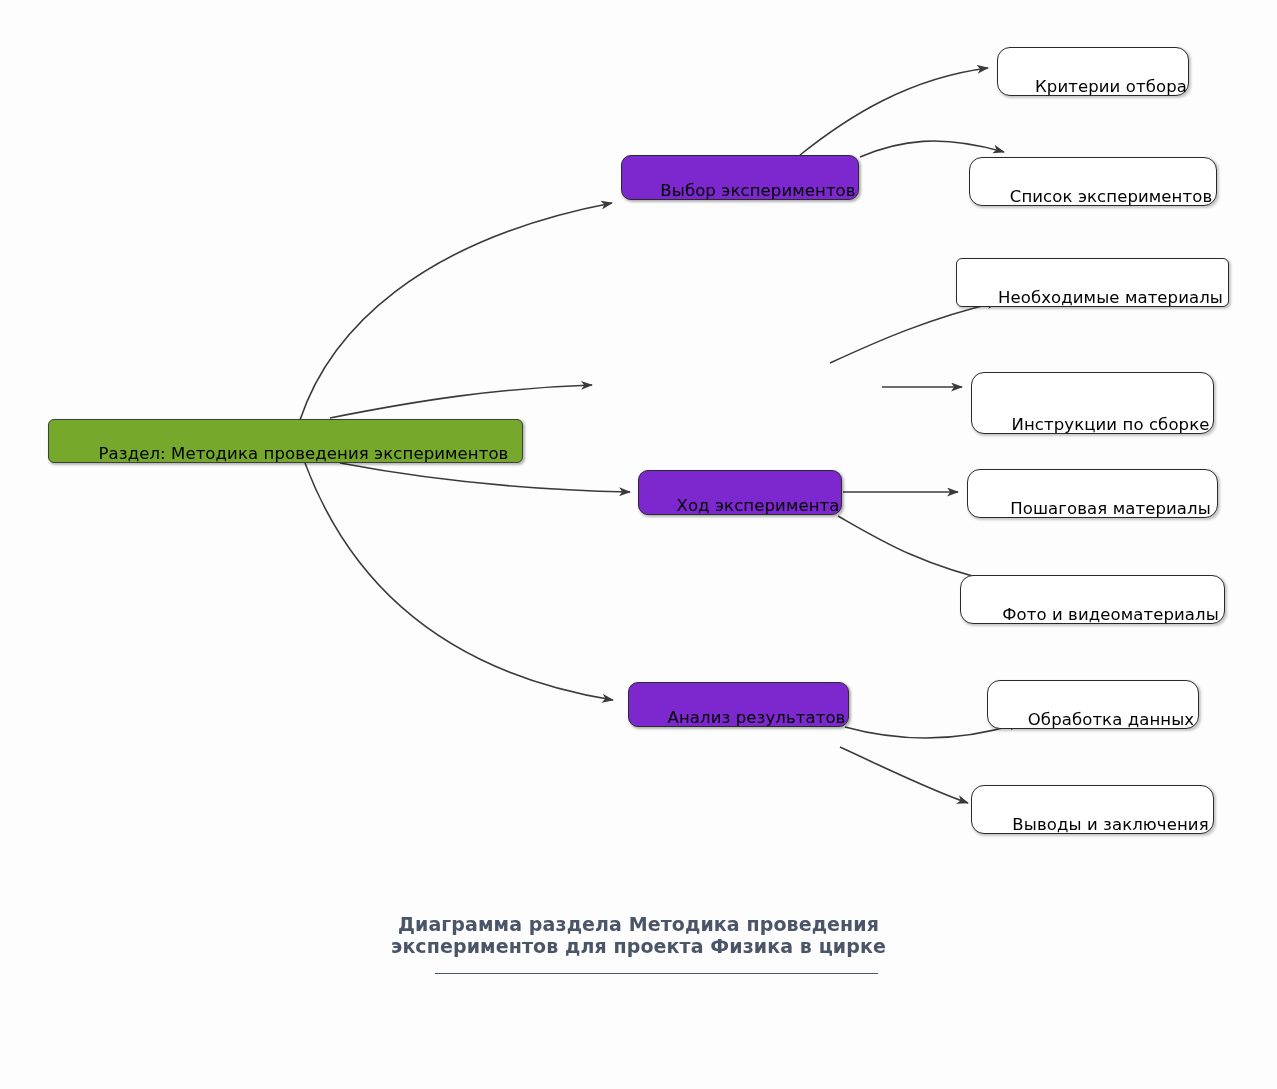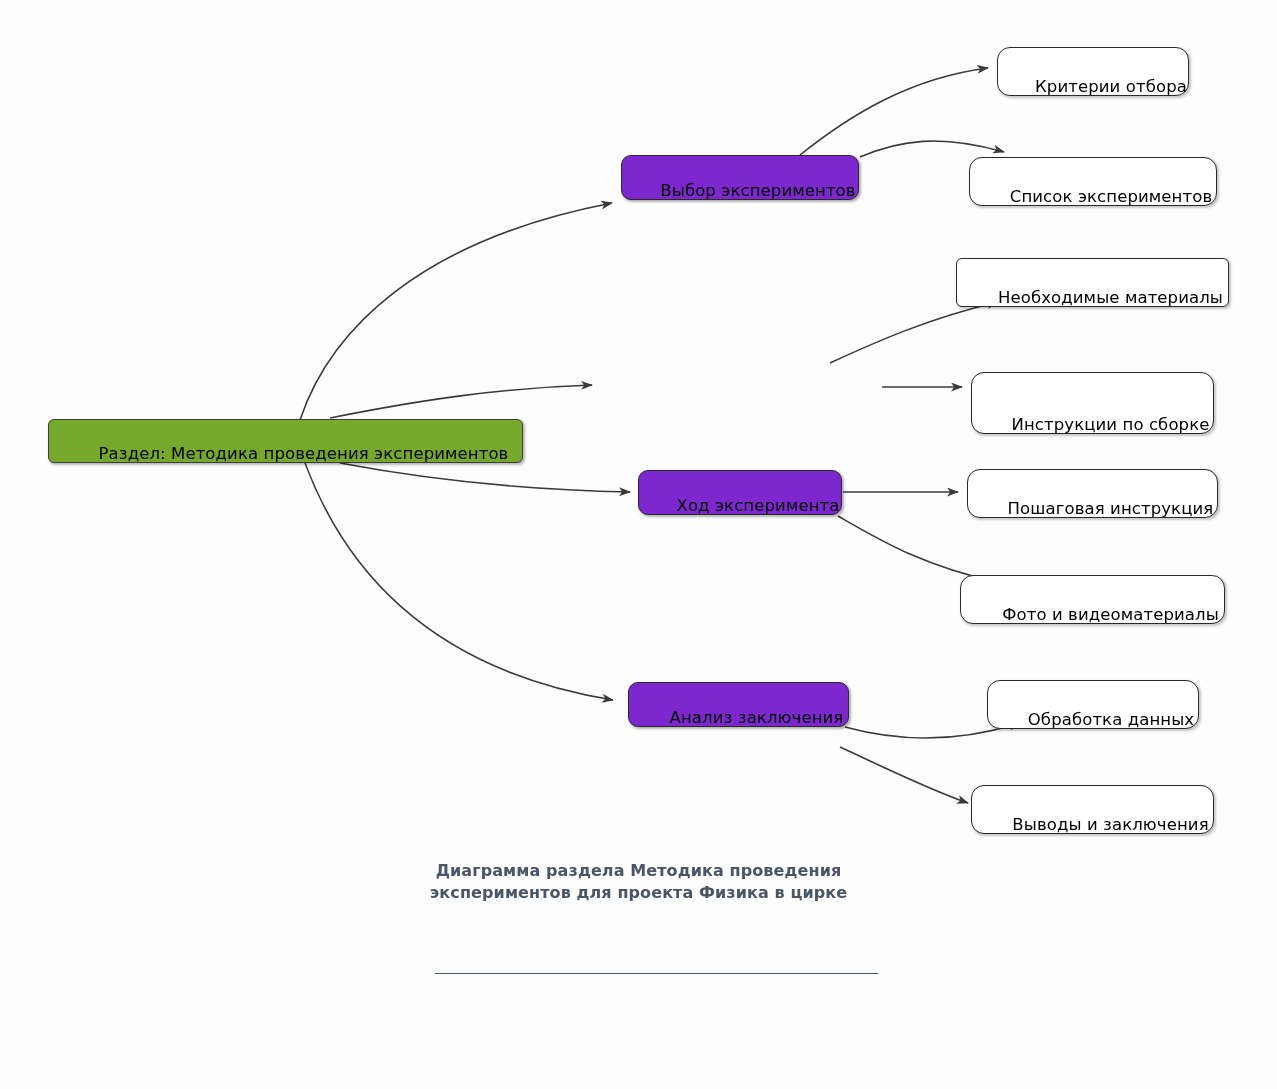--- a/index.html
+++ b/index.html
@@ -70,26 +70,26 @@
   
   .node.leaf {
     background: #ffffff;
     border: 1.4px solid #2a2a2a;
     border-radius: 13px;
     box-shadow: 1.5px 1.5px 2.5px rgba(0,0,0,0.22);
   }
   .footer-title {
     position: absolute;
     left: 0;
-    top: 860px;
+    top: 913px;
     width: 1277px;
     text-align: center;
     color: #4a5568;
     font-weight: bold;
-    font-size: 16px;
+    font-size: 19px;
     line-height: 22px;
     letter-spacing: 0.1px;
   }
   .footer-title span { display: block; }
   .footer-rule {
     position: absolute;
     left: 435px;
     top: 973px;
     width: 443px;
     height: 0;
@@ -153,41 +153,41 @@
   <div class="node branch" style="left:621px; top:155px; width:238px; height:45px;">
     <span class="node-label">Выбор экспериментов</span>
   </div>
 
 
   <div class="node branch" style="left:638px; top:470px; width:204px; height:45px;">
     <span class="node-label">Ход эксперимента</span>
   </div>
 
   <div class="node branch" style="left:628px; top:682px; width:221px; height:45px;">
-    <span class="node-label">Анализ заключения</span>
+    <span class="node-label">Анализ результатов</span>
   </div>
 
   <div class="node leaf" style="left:997px; top:47px; width:192px; height:49px;">
     <span class="node-label">Критерии отбора</span>
   </div>
 
   <div class="node leaf" style="left:969px; top:157px; width:248px; height:49px;">
     <span class="node-label">Список экспериментов</span>
   </div>
 
   <div class="node leaf" style="left:956px; top:258px; width:273px; height:49px;border-radius:6px;">
     <span class="node-label">Необходимые материалы</span>
   </div>
 
   <div class="node leaf" style="left:971px; top:363px; width:243px; height:62px;margin-top:9px;">
     <span class="node-label">Инструкции по сборке</span>
   </div>
 
   <div class="node leaf" style="left:967px; top:469px; width:251px; height:49px;">
-    <span class="node-label">Пошаговая инструкция</span>
+    <span class="node-label">Пошаговая материалы</span>
   </div>
 
   <div class="node leaf" style="left:987px; top:680px; width:212px; height:49px;">
     <span class="node-label">Обработка данных</span>
   </div>
 
   <div class="node leaf" style="left:960px; top:575px; width:265px; height:49px;">
     <span class="node-label">Фото и видеоматериалы</span>
   </div>
 

